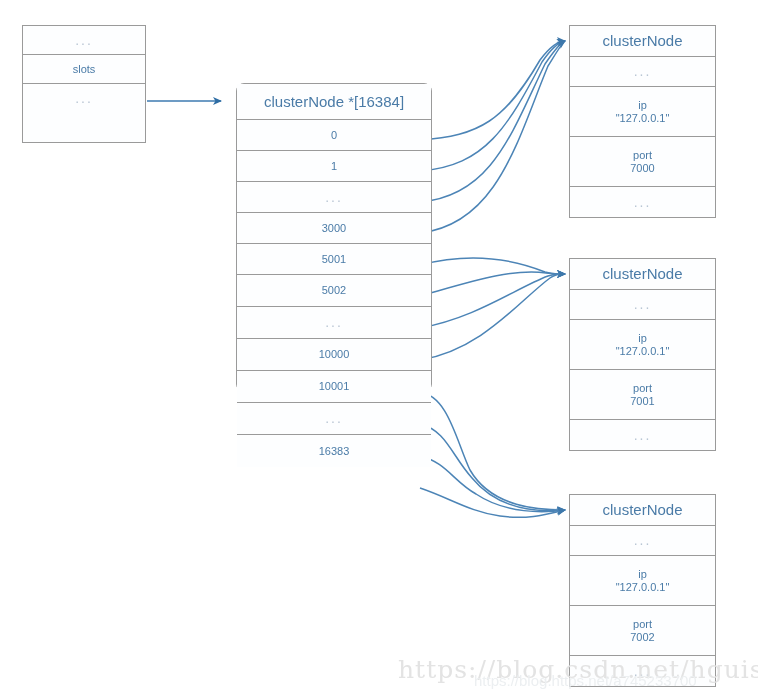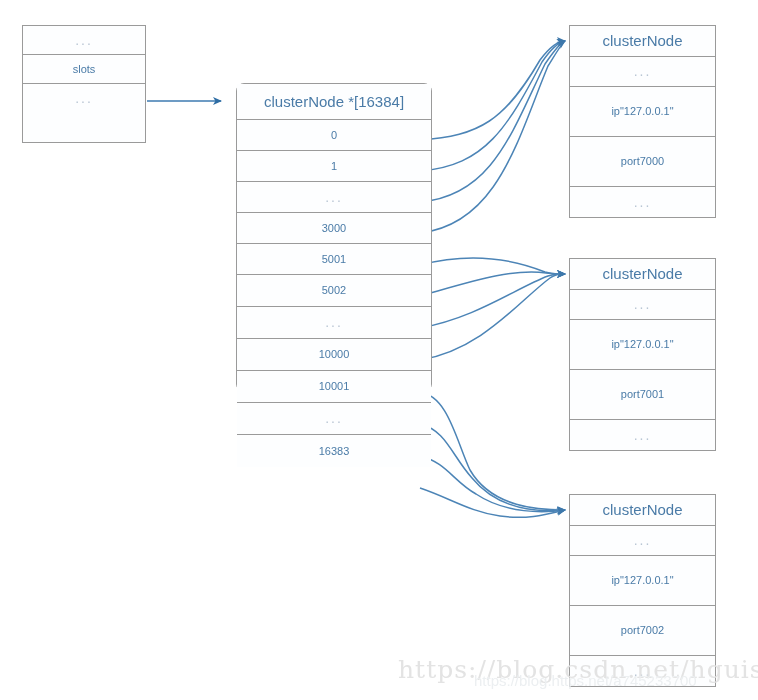--- a/index.html
+++ b/index.html
@@ -41,20 +41,21 @@
   }
   .row:last-child {
     border-bottom: none;
   }
   .row.ellipsis {
     color: #b9c6d4;
     font-size: 14px;
     letter-spacing: 2px;
   }
   .row.two-line {
+    flex-direction: column;
     justify-content: center;
   }
   .row.title {
     font-size: 15px;
   }
 
   
   #links {
     position: absolute;
     left: 0;

